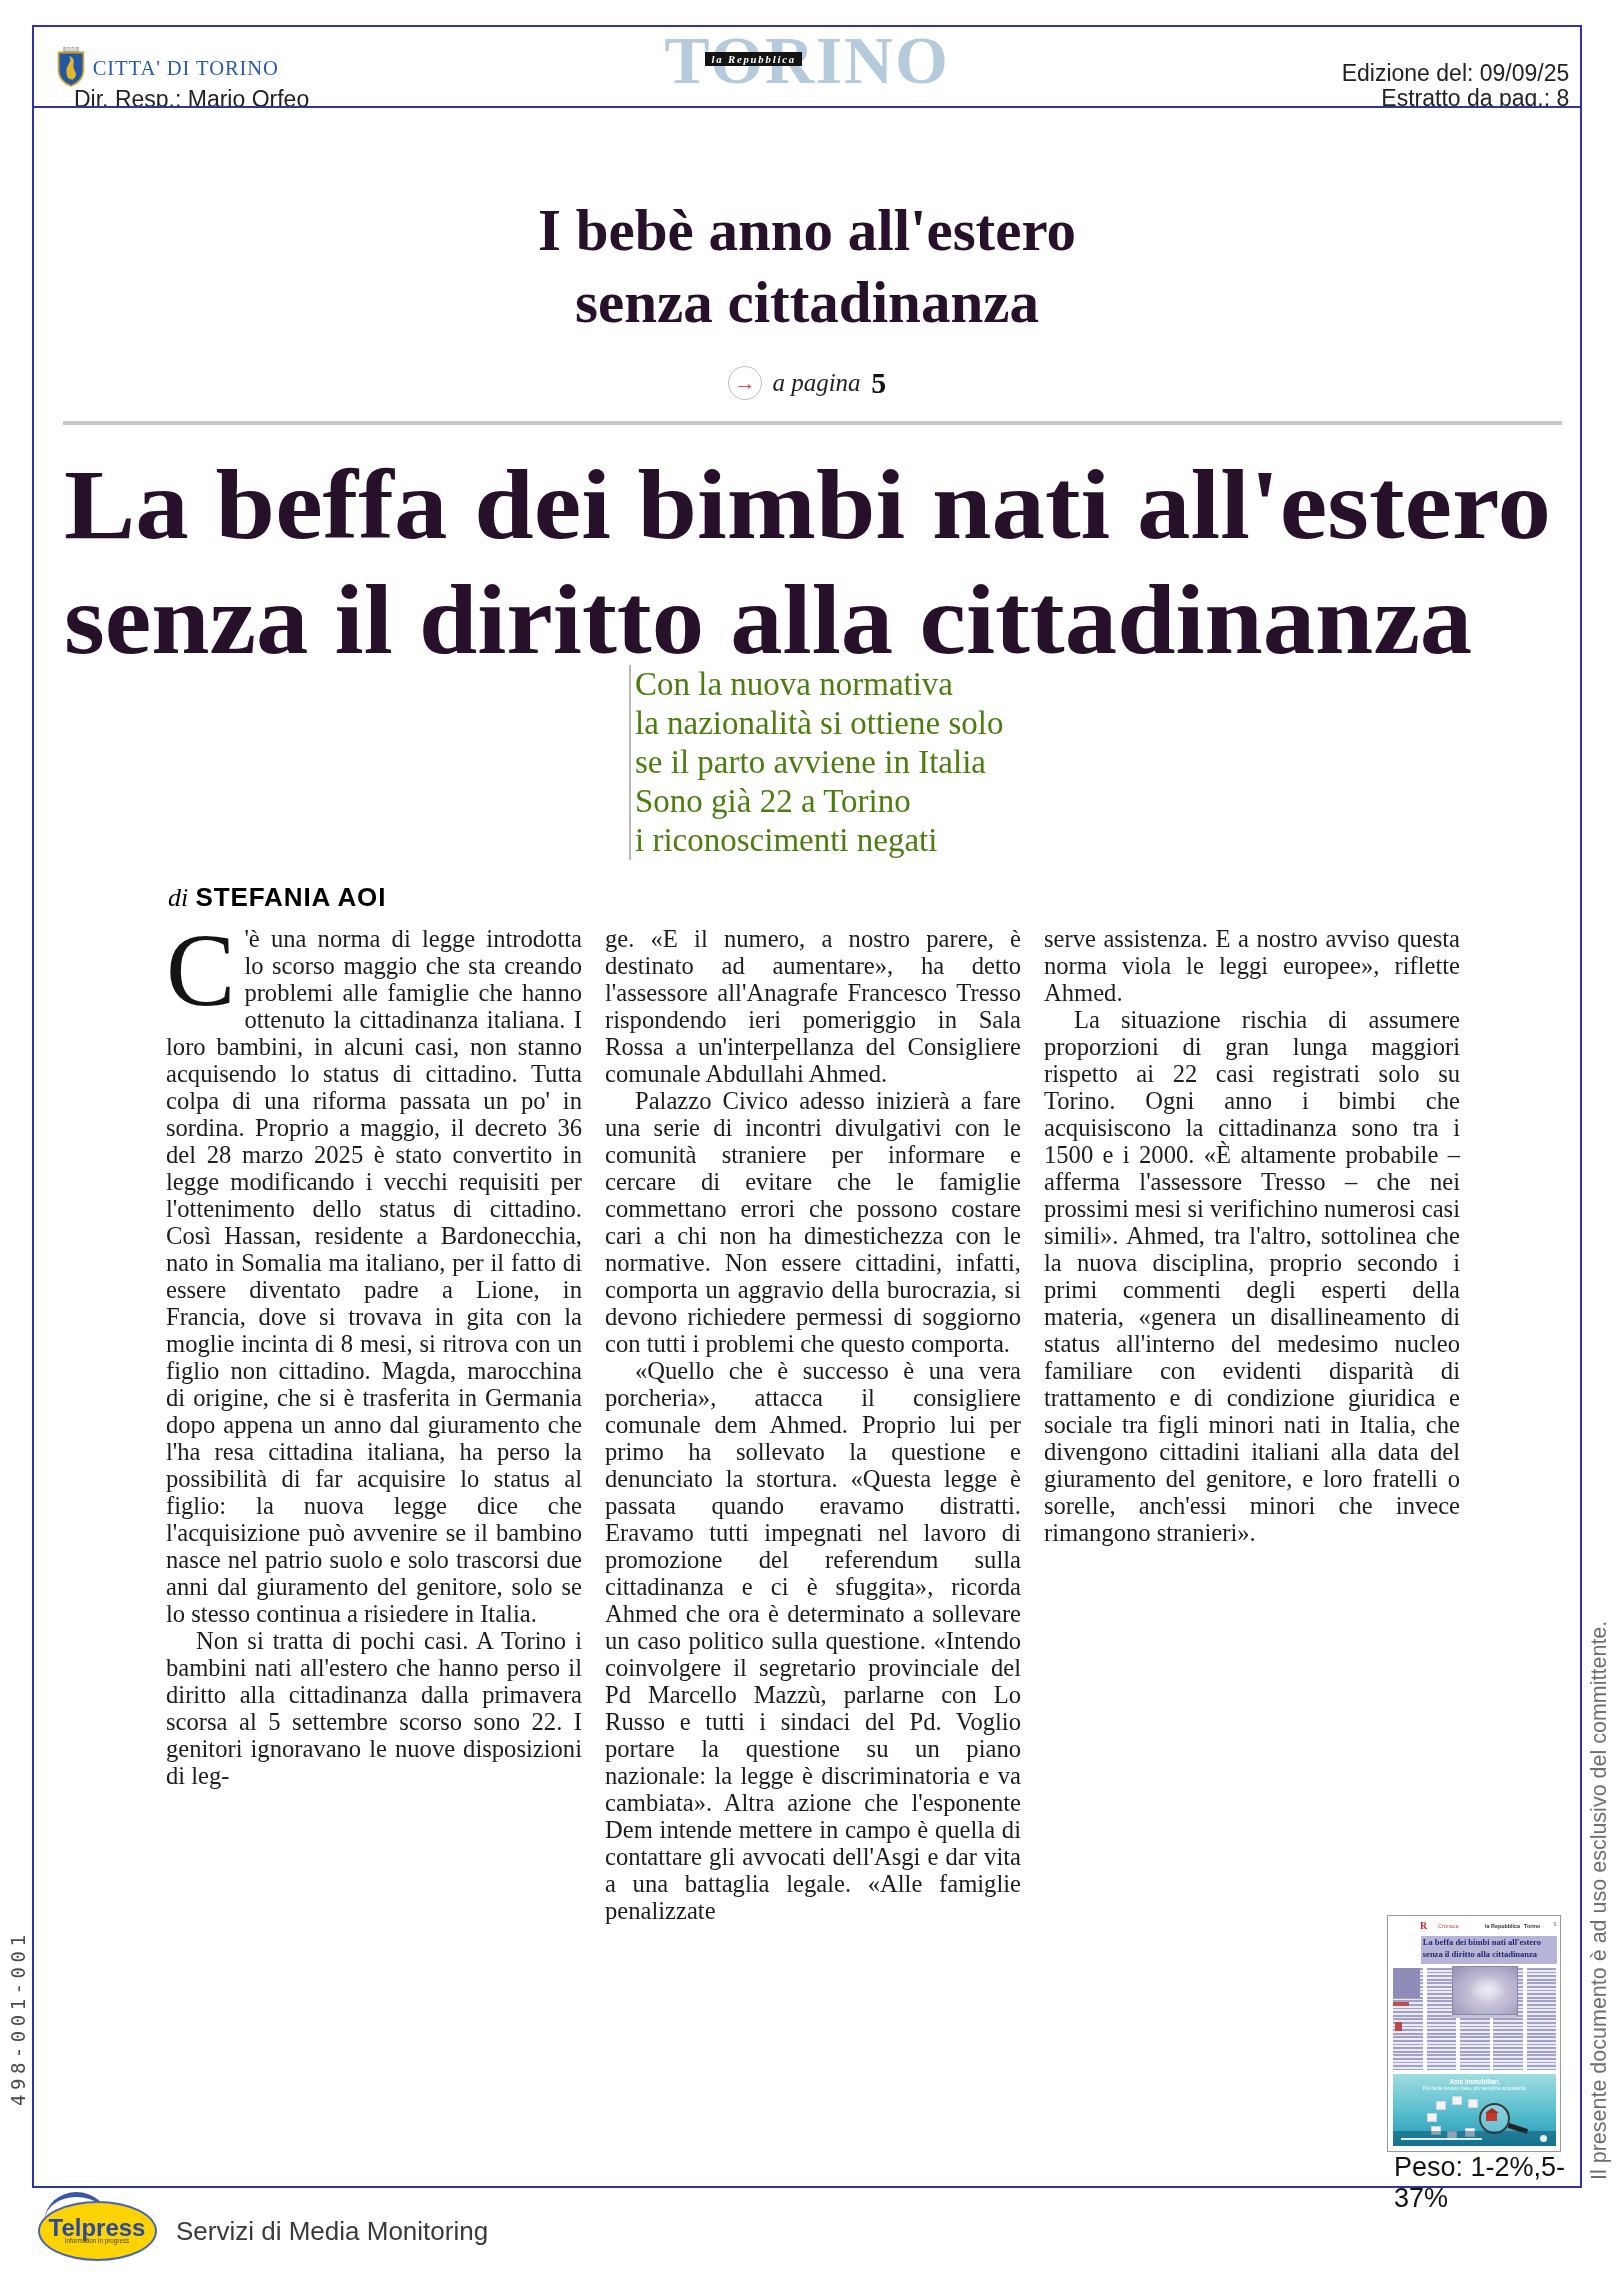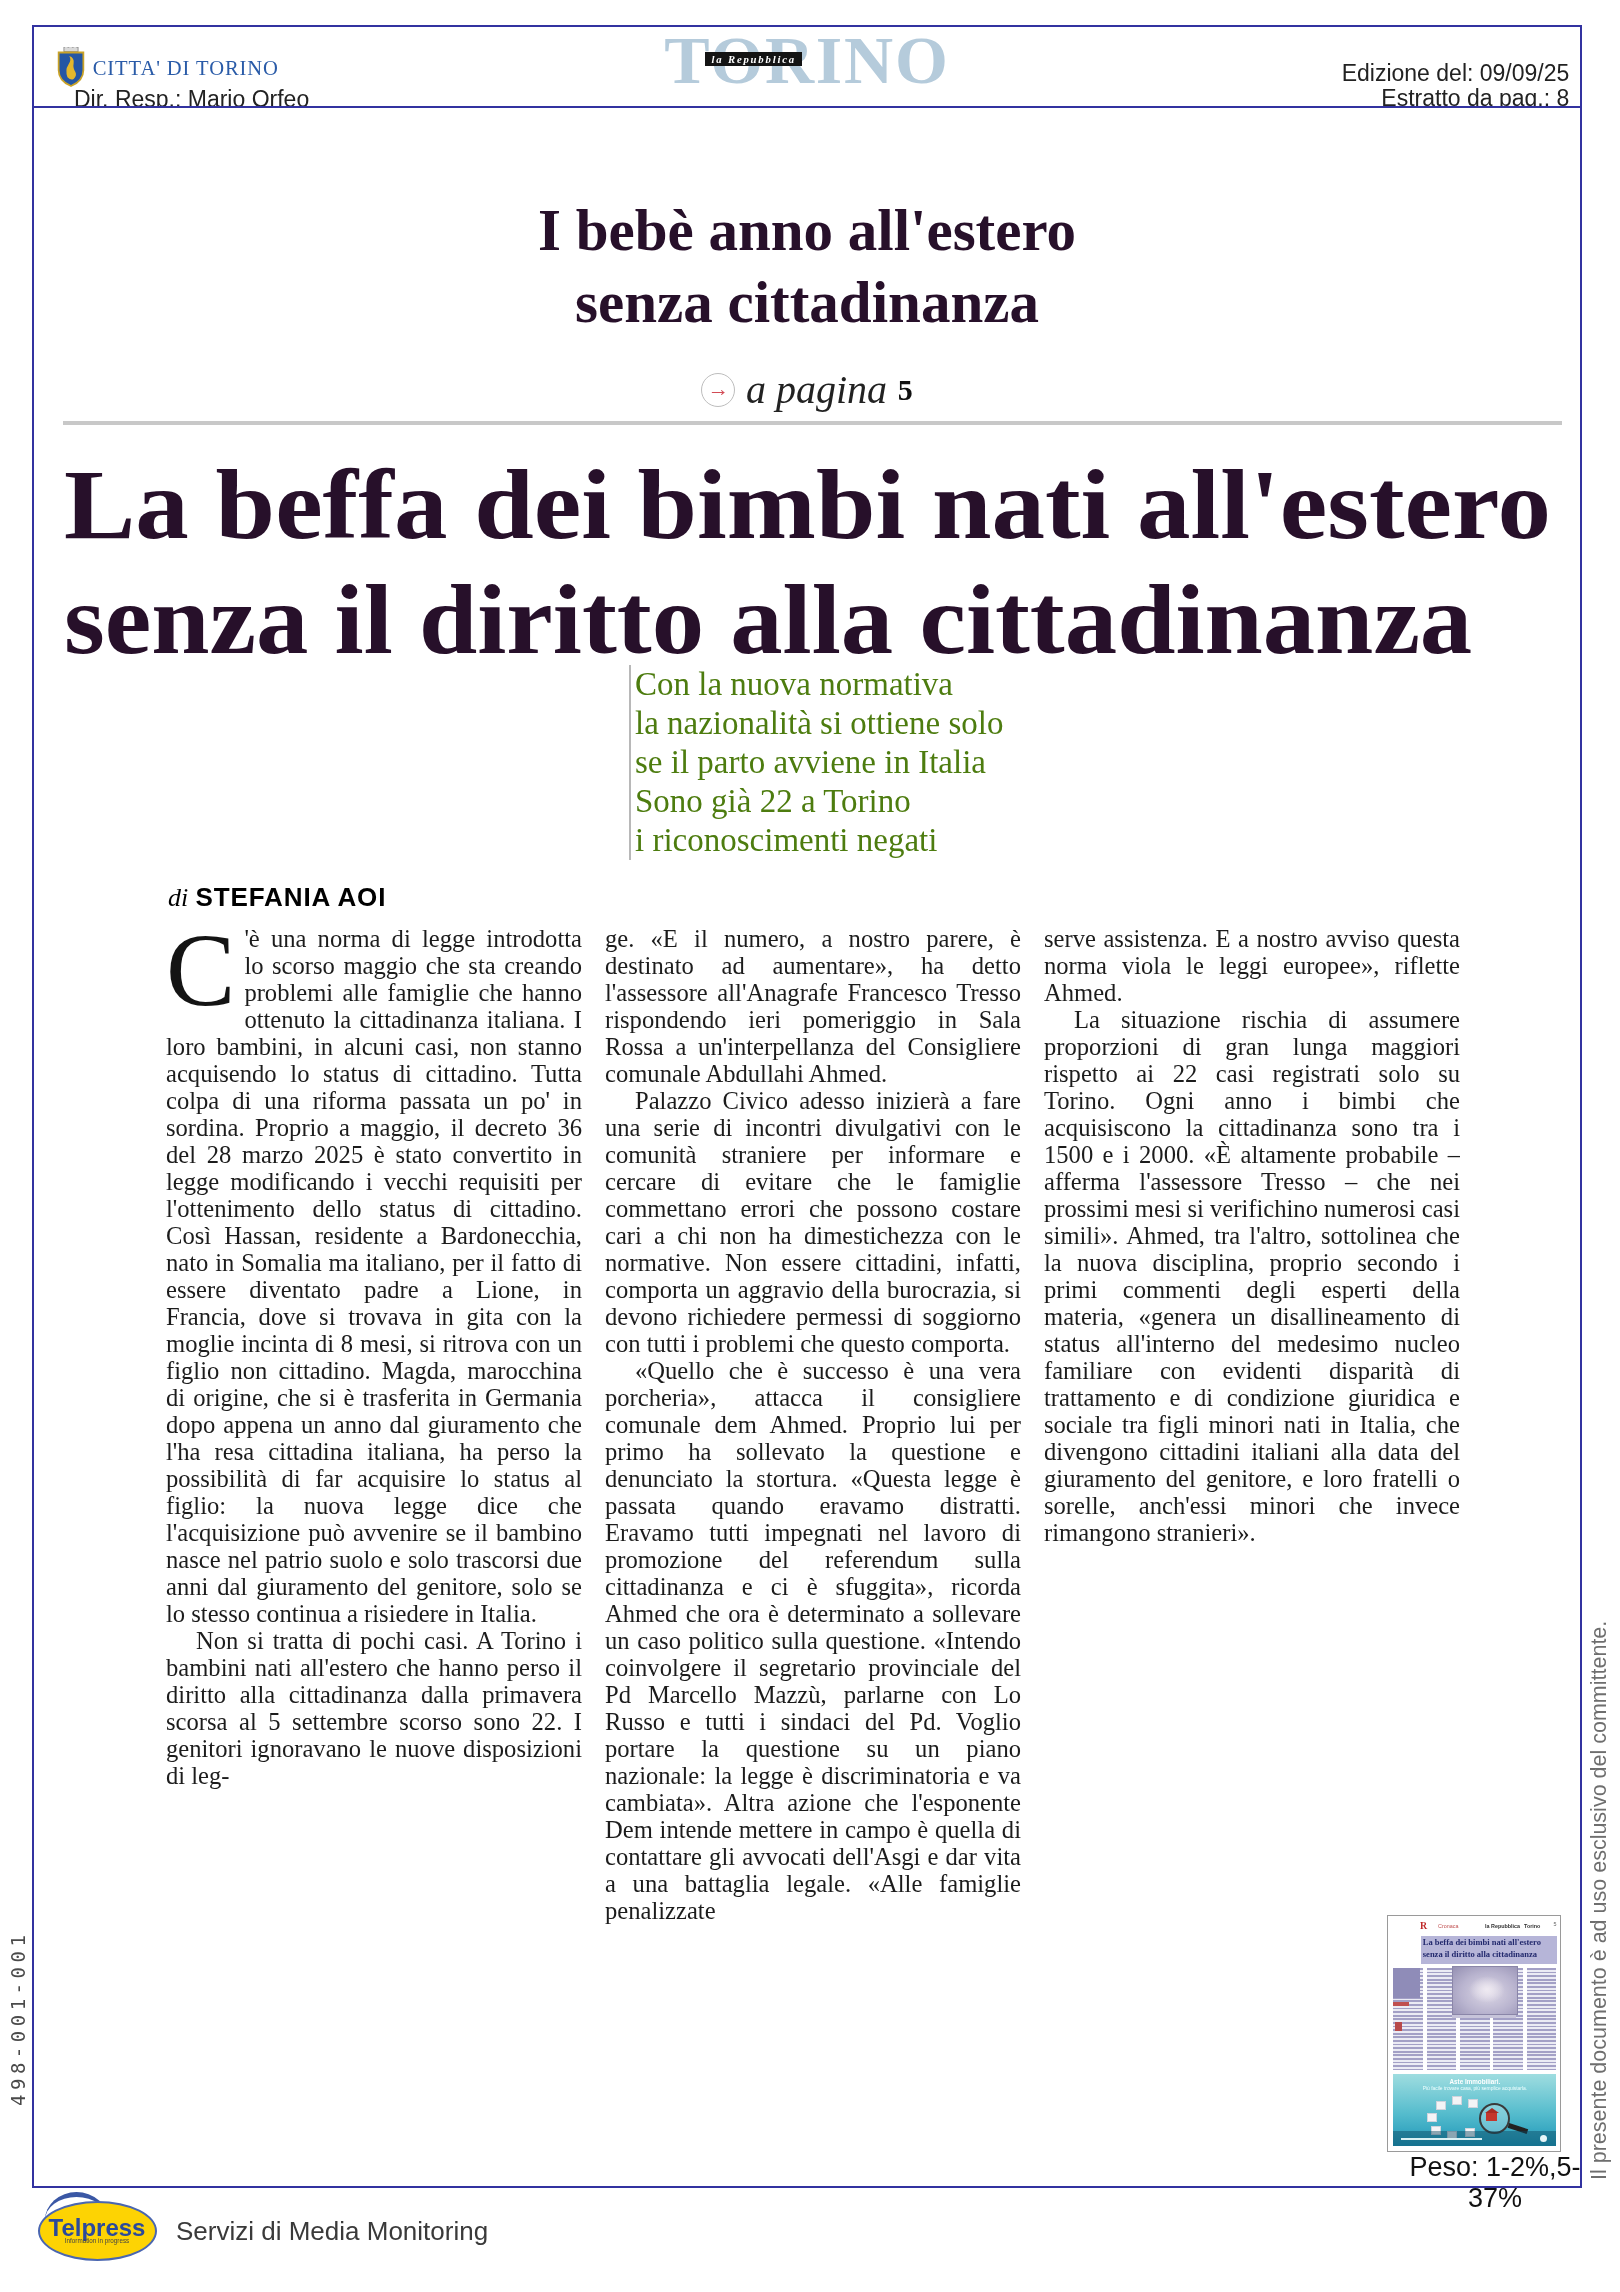--- a/index.html
+++ b/index.html
@@ -32,21 +32,21 @@
   
   .main-box{position:absolute;left:32px;top:106px;width:1546px;height:2078px;
             border:2.7px solid #3232a0;background:#fff;}
   .kicker{position:absolute;left:0;top:86px;width:100%;text-align:center;
           font-family:"Liberation Serif",serif;font-weight:bold;font-size:59px;line-height:72px;
           color:#27102a;}
   .pageref{position:absolute;left:0;top:258px;width:100%;text-align:center;}
   .pageref-inner{display:inline-flex;align-items:center;gap:10.7px;}
   .arrow-circle{display:inline-flex;align-items:center;justify-content:center;width:32px;height:32px;
                 border:1.8px solid #bdbdbd;border-radius:50%;color:#d24b55;font-size:21.5px;font-weight:bold;}
-  .pageref-text{font-family:"Liberation Serif",serif;font-style:italic;font-size:40px;color:#222;}
+  .pageref-text{font-family:"Liberation Serif",serif;font-style:italic;font-size:25px;color:#222;}
   .pageref-num{font-family:"Liberation Serif",serif;font-weight:bold;font-size:30px;color:#111;}
   .gray-rule{position:absolute;left:29px;top:313px;width:1499px;height:3.6px;background:#c8c8c8;}
   .headline-svg{position:absolute;left:30px;top:330px;}
   .headline-svg text{font-family:"Liberation Serif",serif;font-weight:bold;fill:#27102a;}
 
   .standfirst{position:absolute;left:595px;top:557px;width:385px;border-left:2.7px solid #b8b8b8;
               padding-left:4px;font-family:"Liberation Serif",serif;font-size:33px;line-height:39px;
               color:#4d7c0f;}
   .byline{position:absolute;left:134px;top:774px;font-size:26px;color:#000000;text-align:center;}
   .byline .di{font-family:"Liberation Serif",serif;font-style:italic;margin-right:7.2px;}
@@ -95,21 +95,21 @@
   .t-lens{position:absolute;left:86px;top:29px;width:27px;height:27px;border:2.7px solid #3a3a3a;
           border-radius:50%;background:rgba(255,255,255,0.25);}
   .t-lens-handle{position:absolute;left:115px;top:52px;width:19.7px;height:4.5px;background:#222;
                  transform:rotate(18deg);}
   .t-house{position:absolute;left:93px;top:39px;width:10.7px;height:8px;background:#c4372c;}
   .t-house:before{content:"";position:absolute;left:-1.8px;top:-5.4px;border-left:7.2px solid transparent;
                   border-right:7.2px solid transparent;border-bottom:5.4px solid #a92c23;}
   .t-ad-strip{position:absolute;left:0;bottom:0;width:100%;height:14.3px;background:rgba(10,70,95,0.45);}
   .t-ad-line{position:absolute;left:7.2px;bottom:5.4px;width:81px;height:1.8px;background:#d9f1f4;}
   .t-ad-dot{position:absolute;right:9px;bottom:3.6px;width:7.2px;height:7.2px;border-radius:50%;background:#e8f6f8;}
-  .peso{position:absolute;left:1360px;top:2044px;width:202px;text-align:center;font-size:27px;color:#111;}
+  .peso{position:absolute;left:1360px;top:2044px;width:202px;text-align:left;font-size:27px;color:#111;}
 
   
   .telpress{position:absolute;left:38px;top:2196px;width:118px;height:64px;}
   .telpress-oval{position:absolute;left:0;top:5.4px;width:115px;height:56px;border-radius:50%;
                  background:#fdd303;border:2.7px solid #4a66b0;}
   .telpress-text{position:absolute;left:0;top:18px;width:100%;text-align:center;font-weight:bold;
                  font-size:24px;color:#2b4a9b;}
   .telpress-tag{position:absolute;left:0;top:41px;width:100%;text-align:center;font-size:6.3px;color:#444;}
   .telpress-swoosh{position:absolute;left:7.2px;top:-3.6px;width:63px;height:23px;
                    border-top:5.4px solid #3a57a5;border-radius:50% 50% 0 0/100% 100% 0 0;}

